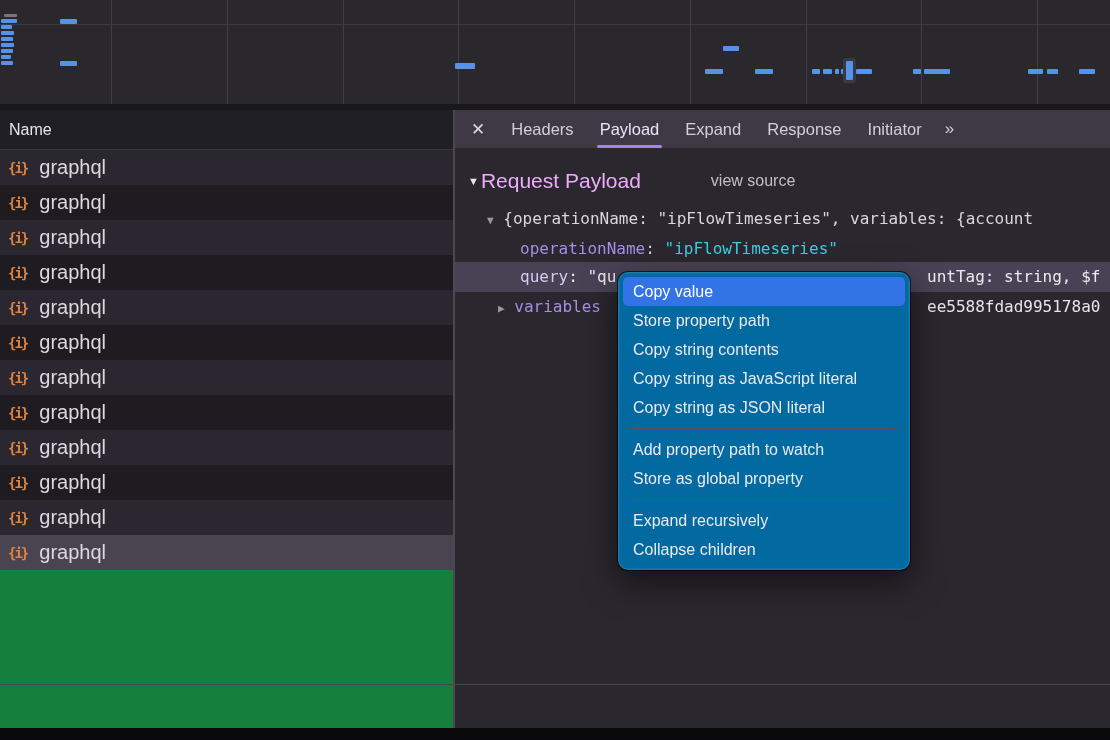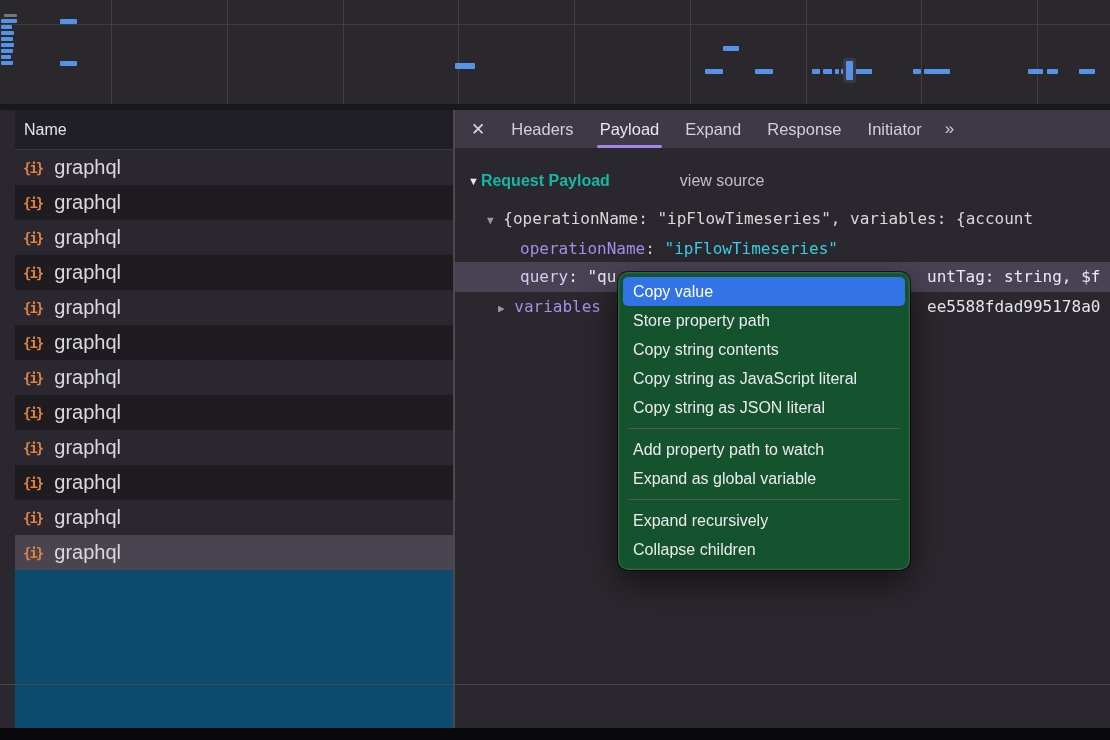--- a/index.html
+++ b/index.html
@@ -10,22 +10,22 @@
   
   #overview { position:absolute; left:0; top:0; width:1110px; height:104px;
               background:#2a282d; overflow:hidden; }
   #overview .gridline { position:absolute; top:0; width:1px; height:104px; background:#413f45; }
   #overview .hline { position:absolute; left:0; top:24px; width:1110px; height:1px; background:#3e3c41; }
   .wbar { position:absolute; border-radius:1px; }
   .wbar.frame { box-shadow:0 0 0 3px #3a3842; }
   #ov-strip { position:absolute; left:0; top:104px; width:1110px; height:6px; background:#19181b; }
 
   
-  #left-panel { position:absolute; left:15px; top:110px; width:453px; height:618px;
-                background:#0c4a6e; overflow:hidden; }
+  #left-panel { position:absolute; left:0; top:110px; width:453px; height:618px;
+                background:#15803d; overflow:hidden; }
   #name-header { height:40px; line-height:40px; padding-left:9px; background:#211f26;
                  color:#e6e4e9; font-size:16px; border-bottom:1px solid #3a383e; }
   .req-row { height:35px; display:flex; align-items:center; padding-left:8px; }
   .req-row.even { background:#2a2730; }
   .req-row.odd  { background:#1e1c21; }
   .req-row.selected { background:#4a4451; }
   .req-icon { font-family:"DejaVu Sans Mono", monospace; font-weight:bold; font-size:14px;
               color:#e0823f; letter-spacing:-2px; margin-right:12px; }
   .req-label { color:#dbd9de; font-size:20px; }
 
@@ -43,21 +43,21 @@
          color:#d3cfd9; }
   .tab.active { color:#eae3f8; }
   .tab.active::after { content:""; position:absolute; left:10px; right:10px; bottom:0;
                        height:3px; border-radius:2px; background:#a585ea; }
   #tab-overflow { color:#cfccd6; font-size:17px; letter-spacing:-2px; padding:0 10px; }
 
   
   #section-header { position:absolute; left:13px; top:58px; height:26px; display:flex;
                     align-items:center; }
   #section-caret { color:#e8e6ea; font-size:11px; margin-right:2px; }
-  #section-title { color:#14b8a6; font-size:16px; font-weight:bold; }
+  #section-title { color:#f0abfc; font-size:21px; font-weight:normal; }
   #view-source { color:#c2bec8; font-size:16px; margin-left:70px; }
 
   .tree-row { position:absolute; left:0; width:655px; height:30px; line-height:30px;
               font-family:"DejaVu Sans Mono", monospace; font-size:16px; white-space:pre;
               overflow:hidden; }
   .caret { color:#9a97a0; font-size:11px; }
   #row-preview  { top:94px;  padding-left:32px; color:#d9d7dc; }
   #row-opname   { top:124px; padding-left:65px; }
   #row-query    { top:152px; padding-left:65px; background:#494254; color:#eceaf0; }
   #row-vars     { top:182px; padding-left:43px; }
@@ -69,21 +69,21 @@
   #row-vars .abs-right { color:#e6e4ea; }
 
   
   #footer-line { position:absolute; left:0; top:684px; width:1110px; height:1px;
                  background:#48464b; z-index:4; }
   #bottom-bar { position:absolute; left:0; top:728px; width:1110px; height:12px;
                 background:#0a0a0c; z-index:5; }
 
   
   #context-menu { position:absolute; left:618px; top:272px; width:292px; z-index:10;
-                  background:#14532d; border-radius:10px; padding:5px 0 6px 0;
+                  background:#0369a1; border-radius:10px; padding:5px 0 6px 0;
                   box-shadow:0 0 0 1px rgba(0,0,0,.65), 0 0 0 1.5px rgba(255,255,255,.10) inset,
                              0 12px 34px rgba(0,0,0,.55); }
   .menu-item { height:29px; line-height:29px; margin:0 5px; padding:0 10px; border-radius:5px;
                color:#eceaee; font-size:16px; white-space:nowrap; }
   .menu-item.highlight { background:#3273e6; color:#ffffff; }
   .menu-sep { height:1px; background:#55535a; margin:6px 11px; }
 </style>
 </head>
 <body>
 
@@ -217,19 +217,19 @@
   <div id="bottom-bar"></div>
 
   <div id="context-menu">
       <div class="menu-item highlight">Copy value</div>
       <div class="menu-item">Store property path</div>
       <div class="menu-item">Copy string contents</div>
       <div class="menu-item">Copy string as JavaScript literal</div>
       <div class="menu-item">Copy string as JSON literal</div>
       <div class="menu-sep"></div>
       <div class="menu-item">Add property path to watch</div>
-      <div class="menu-item">Expand as global variable</div>
+      <div class="menu-item">Store as global property</div>
       <div class="menu-sep"></div>
       <div class="menu-item">Expand recursively</div>
       <div class="menu-item">Collapse children</div>
     </div>
 
 </div>
 
 </body></html>

